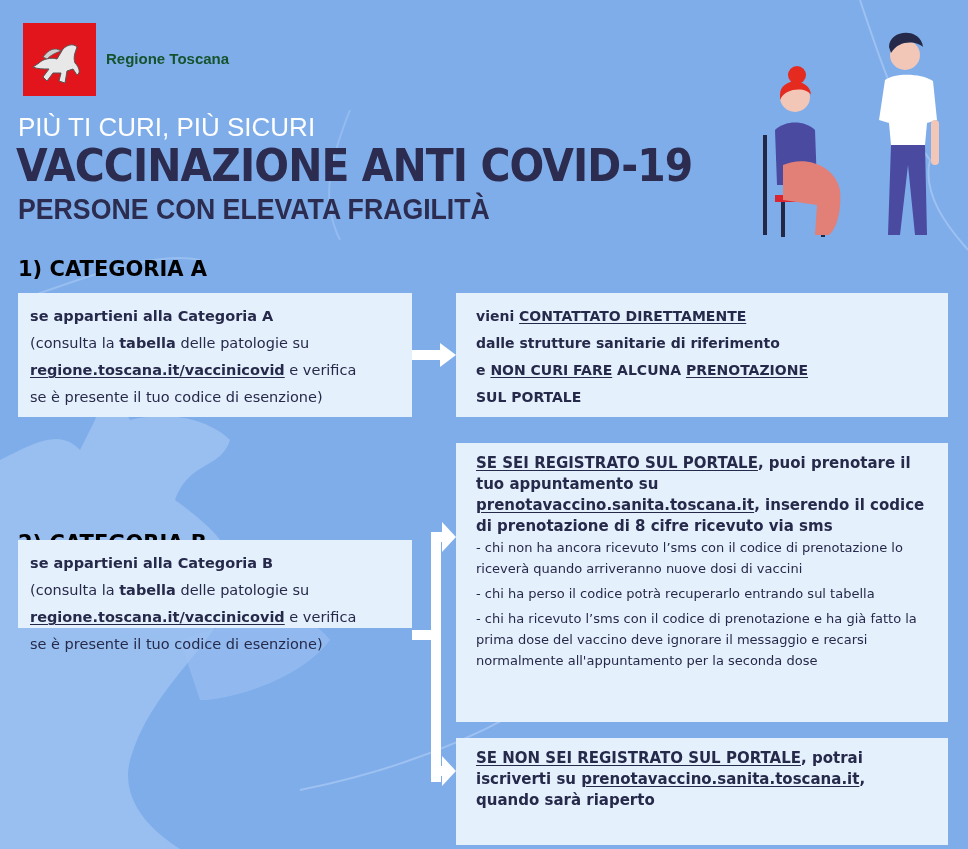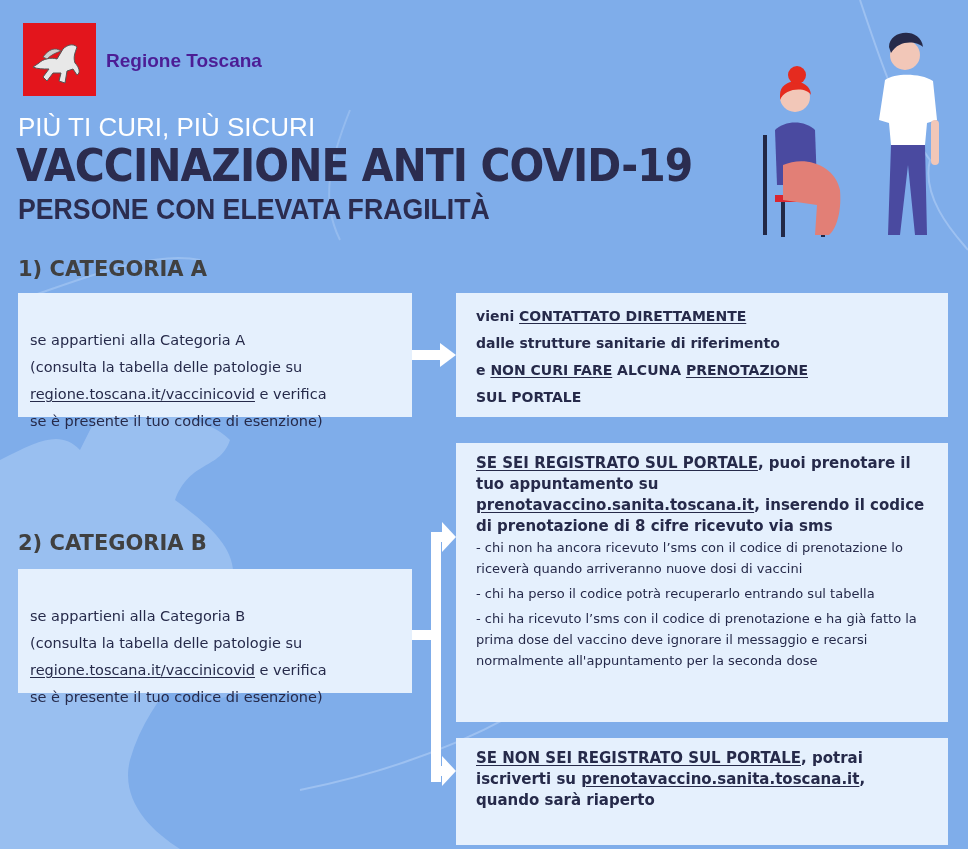--- a/index.html
+++ b/index.html
@@ -10,46 +10,46 @@
     color: #262a4a;
     position: relative;
   }
   .bg-shape { position: absolute; pointer-events: none; }
   .logo {
     position: absolute; left: 23px; top: 23px; width: 73px; height: 73px;
     background: #e3151c;
   }
   .brand {
     position: absolute; left: 106px; top: 50px;
-    font-family: "Liberation Sans", sans-serif; font-weight: bold; font-size: 19px; color: #4c1d95; text-align: center;
+    font-family: "Liberation Sans", sans-serif; font-weight: bold; font-size: 15px; color: #14532d; text-align: center;
   }
   .tagline {
     position: absolute; left: 18px; top: 112px;
     font-family: "Liberation Sans", sans-serif; font-size: 26px; color: #ffffff; letter-spacing: 0px;
   }
   .title {
     position: absolute; left: 16px; top: 140px;
     font-family: "DejaVu Sans", sans-serif; font-weight: bold; font-size: 44px; color: #2b2c4f;
     letter-spacing: -1px; transform: scaleX(0.93); transform-origin: left;
   }
   .subtitle {
     position: absolute; left: 18px; top: 193px;
     font-family: "Liberation Sans", sans-serif; font-weight: bold; font-size: 29px; color: #2b2c4f;
     transform: scaleX(0.92); transform-origin: left;
   }
   .cat-heading {
     position: absolute; left: 18px;
-    font-family: "DejaVu Sans", sans-serif; font-weight: bold; font-size: 21px; color: #404040;
+    font-family: "DejaVu Sans", sans-serif; font-weight: bold; font-size: 21px; color: #000000;
   }
   .box {
     position: absolute; background: #e5f0fd; color: #262a4a;
     font-family: "DejaVu Sans", sans-serif;
   }
   .box.left { left: 18px; width: 394px; padding: 10px 12px; font-size: 14.5px; line-height: 27px; }
-  .box b, .bold { font-weight: normal; margin-top: 24px; }
+  .box b, .bold { font-weight: bold; }
   .u { text-decoration: underline; text-decoration-thickness: 1px; text-underline-offset: 2px; }
   .box.right { left: 456px; width: 492px; padding: 10px 20px; }
   .rA { top: 293px; height: 124px; font-size: 14px; line-height: 27px; font-weight: bold; }
   .rB1 { top: 443px; height: 279px; }
   .rB1 .lead { font-size: 15px; font-weight: bold; line-height: 21px; }
   .rB1 .casi { font-size: 14.5px; margin-top: 12px; margin-bottom: 10px; }
   .rB1 .item { font-size: 13px; line-height: 21px; margin-bottom: 4px; }
   .rB2 { top: 738px; height: 107px; font-size: 15px; font-weight: bold; line-height: 21px; }
   .arrow { position: absolute; }
   .figure { position: absolute; }
@@ -115,21 +115,21 @@
 </svg>
 
 <div class="box right rA">
   <div><span>vieni </span><span class="u">CONTATTATO DIRETTAMENTE </span></div>
   <div>dalle strutture sanitarie di riferimento</div>
   <div><span>e </span><span class="u">NON CURI FARE</span><span> ALCUNA </span><span class="u">PRENOTAZIONE </span></div>
   <div>SUL PORTALE</div>
 </div>
 
 <div class="cat-heading" style="top:531px;">2) CATEGORIA B</div>
-<div class="box left" style="top:569px;height:124px;">
+<div class="box left" style="top:540px;height:88px;">
   <div class="bold">se appartieni alla Categoria B</div>
   <div><span>(consulta la </span><b>tabella</b><span> delle patologie su</span></div>
   <div><a class="bold u" style="color:inherit;">regione.toscana.it/vaccinicovid</a><span> e verifica</span></div>
   <div>se è presente il tuo codice di esenzione)</div>
 </div>
 
 <svg class="arrow" width="44" height="280" style="left:412px;top:520px;">
   <rect x="0" y="110" width="22" height="10" fill="#ffffff"></rect>
   <rect x="19" y="12" width="10" height="250" fill="#ffffff"></rect>
   <rect x="19" y="12" width="14" height="10" fill="#ffffff"></rect>

